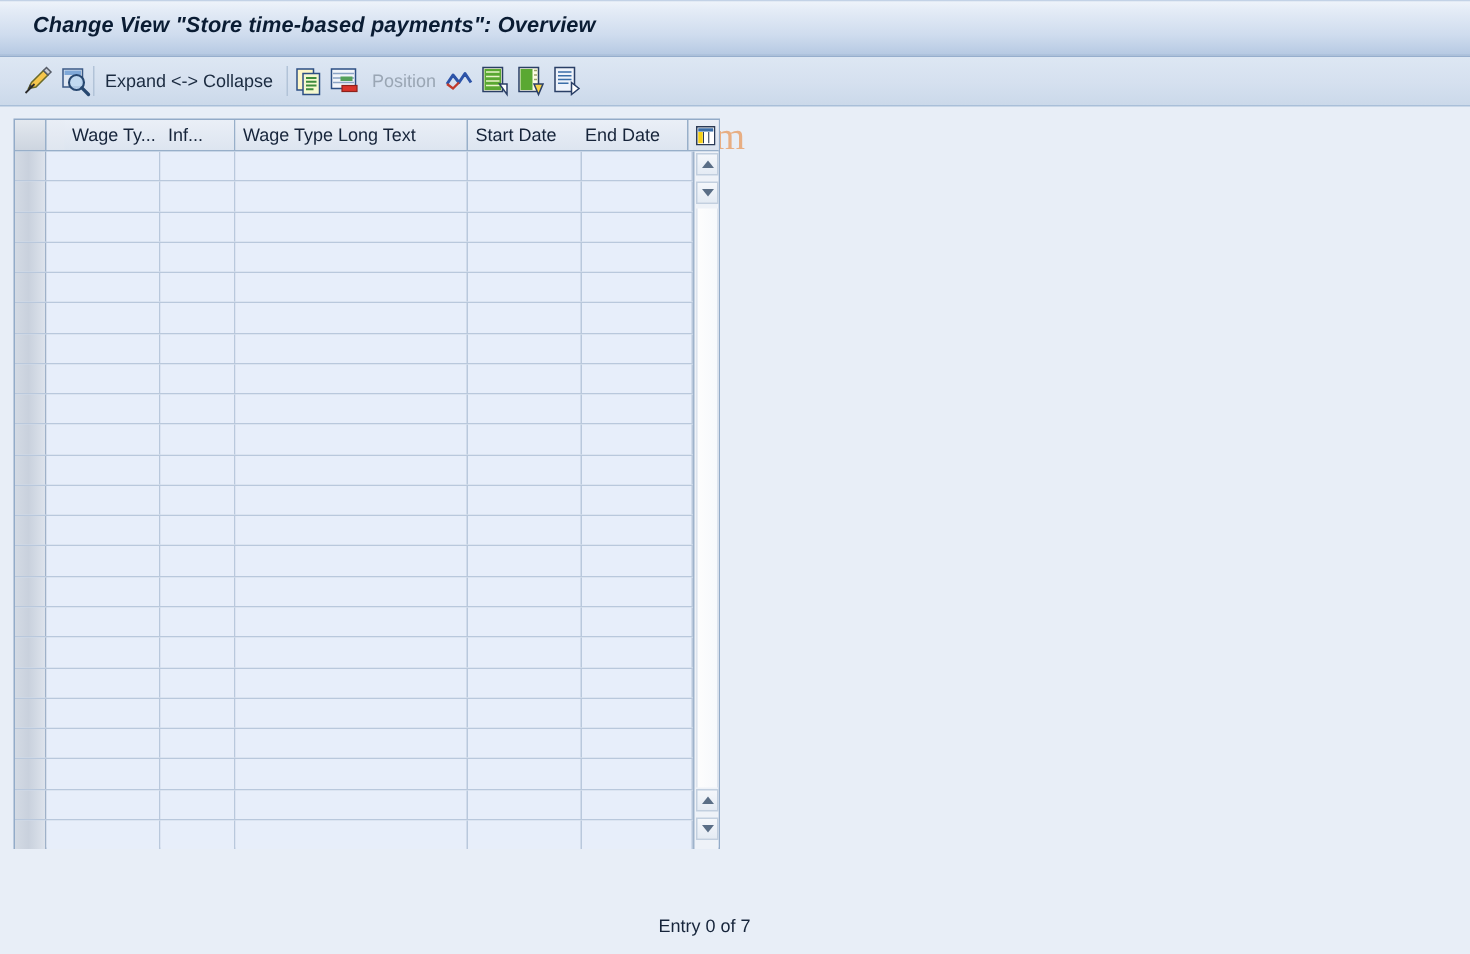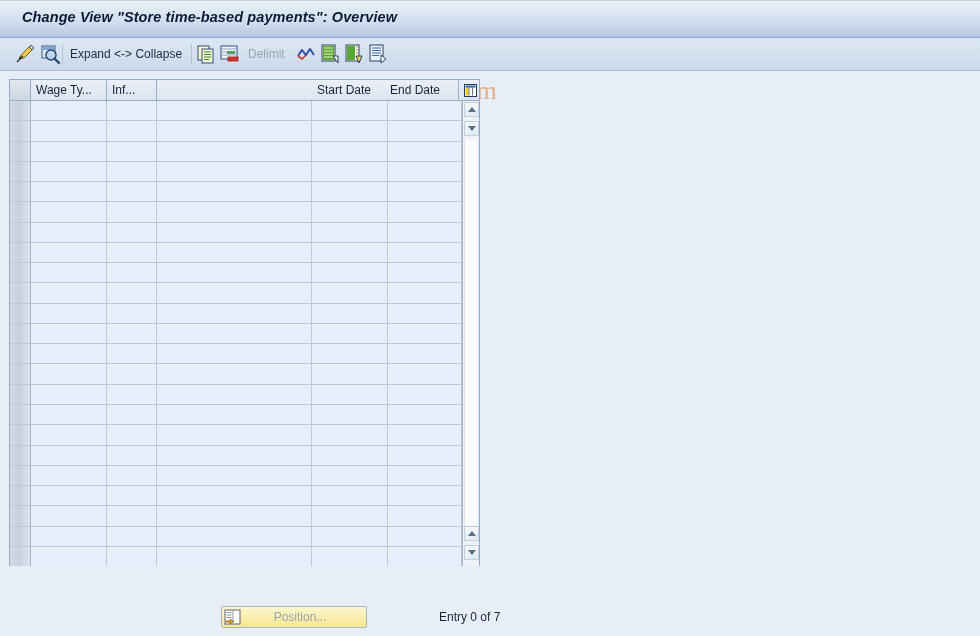--- a/index.html
+++ b/index.html
@@ -293,21 +293,21 @@
     <div class="tb-item" style="left:218px;width:24px;">
       <svg class="tb-icon" viewBox="0 0 22 22">
         <rect x="2" y="3" width="16" height="13" fill="#f2f5fa" stroke="#2d4f84" stroke-width="1"></rect>
         <path d="M3 6 H17 M3 9 H17 M3 12 H17" stroke="#8aa3c4" stroke-width="1"></path>
         <rect x="8" y="8" width="8" height="3" fill="#55a05a"></rect>
         <rect x="9" y="14" width="10" height="4" fill="#d9342b" stroke="#8d221c" stroke-width="0.8"></rect>
       </svg>
     </div>
 
     <div class="tb-item" style="left:244px;">
-      <span class="tb-label disabled">Delimit</span>
+      <span class="tb-label disabled">Position</span>
     </div>
 
     <div class="tb-item" style="left:294px;width:24px;">
       <svg class="tb-icon" viewBox="0 0 22 22">
         <path d="M3 13 L7 7 L11 12 L15 6 L19 12" fill="none" stroke="#2d54a8" stroke-width="2" stroke-linejoin="round"></path>
         <path d="M3 13 L7 16 L11 12" fill="none" stroke="#c0392b" stroke-width="1.6"></path>
       </svg>
     </div>
 
     <div class="tb-item" style="left:318px;width:24px;">
@@ -336,22 +336,23 @@
       </svg>
     </div>
 
     <div class="watermark">www.tutorialkart.com</div>
   </div>
 
   <div class="grid-wrap">
 
     <div class="grid-head">
       <div class="hcell sel-corner" style="left:0px;width:21px;"></div>
-      <div class="hcell" style="left:21px;width:76px;">Wage Ty...</div>
+      <div class="hcell" style="left:33px;width:76px;">Wage Ty...</div>
       <div class="hcell" style="left:97px;width:50px;">Inf...</div>
+      <div class="hcell" style="left:147px;width:155px;">Wage Type Long Text</div>
       <div class="hcell" style="left:302px;width:76px;">Start Date</div>
       <div class="hcell" style="left:375px;width:74px;">End Date</div>
       <div class="hcell cfg" style="left:452px;width:17px;">
         <svg width="13" height="13" viewBox="0 0 13 13">
           <rect x="0.5" y="0.5" width="12" height="12" fill="#ffffff" stroke="#2a3a55" stroke-width="1"></rect>
           <rect x="1.5" y="1.5" width="10" height="2.2" fill="#3b6ea8"></rect>
           <rect x="1.5" y="4" width="3" height="7.5" fill="#f5d017"></rect>
           <rect x="5" y="4" width="3" height="7.5" fill="#ffffff"></rect>
           <rect x="8.5" y="4" width="3" height="7.5" fill="#ffffff"></rect>
           <path d="M5 4 V11.5 M8.5 4 V11.5" stroke="#2a3a55" stroke-width="0.7"></path>
@@ -557,25 +558,16 @@
       <div class="sb-btn" style="top:425px;">
         <div class="arrow-up"></div>
       </div>
       <div class="sb-btn" style="top:444px;">
         <div class="arrow-down"></div>
       </div>
     </div>
   </div>
 
 
-  <div class="footer-btn pos" style="left:221px;top:605px;width:146px;">
-    <svg class="pos-icon" viewBox="0 0 18 16">
-      <rect x="1" y="1" width="15" height="14" fill="#ffffff" stroke="#5a6478" stroke-width="1"></rect>
-      <path d="M9 2 V14" stroke="#8b94a6" stroke-width="1"></path>
-      <path d="M2.5 3.5 H7.5 M2.5 6 H7.5 M2.5 8.5 H7.5" stroke="#7a8496" stroke-width="0.9"></path>
-      <path d="M2 12 H6 L6 10 L9.5 12.5 L6 15 L6 13 H2 Z" fill="#f0a500" stroke="#8a5f00" stroke-width="0.7"></path>
-    </svg>
-    <span class="pos-text">Position...</span>
-  </div>
 
   <div class="entry-text" style="left:439px;top:609px;">Entry 0 of 7</div>
 
 </div>
 
 </body></html>

